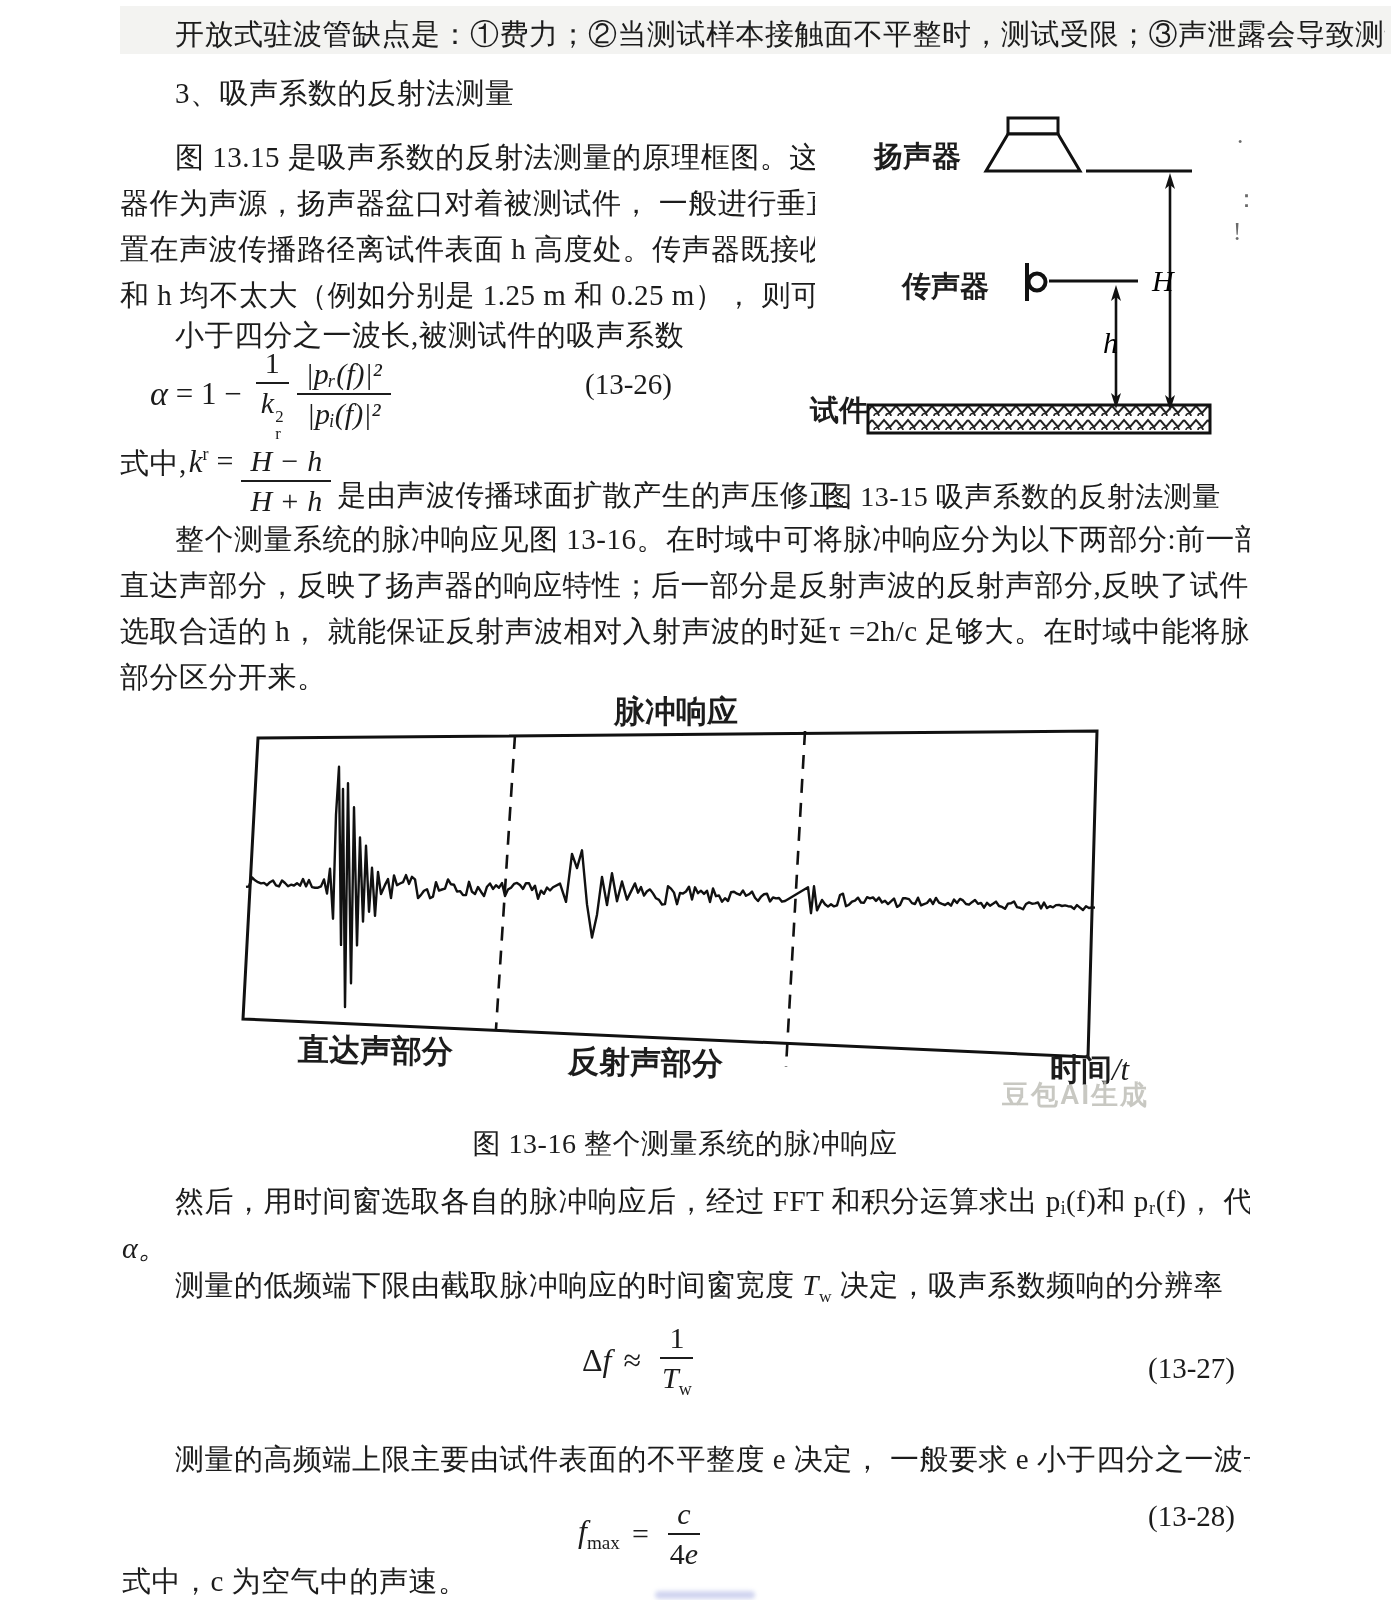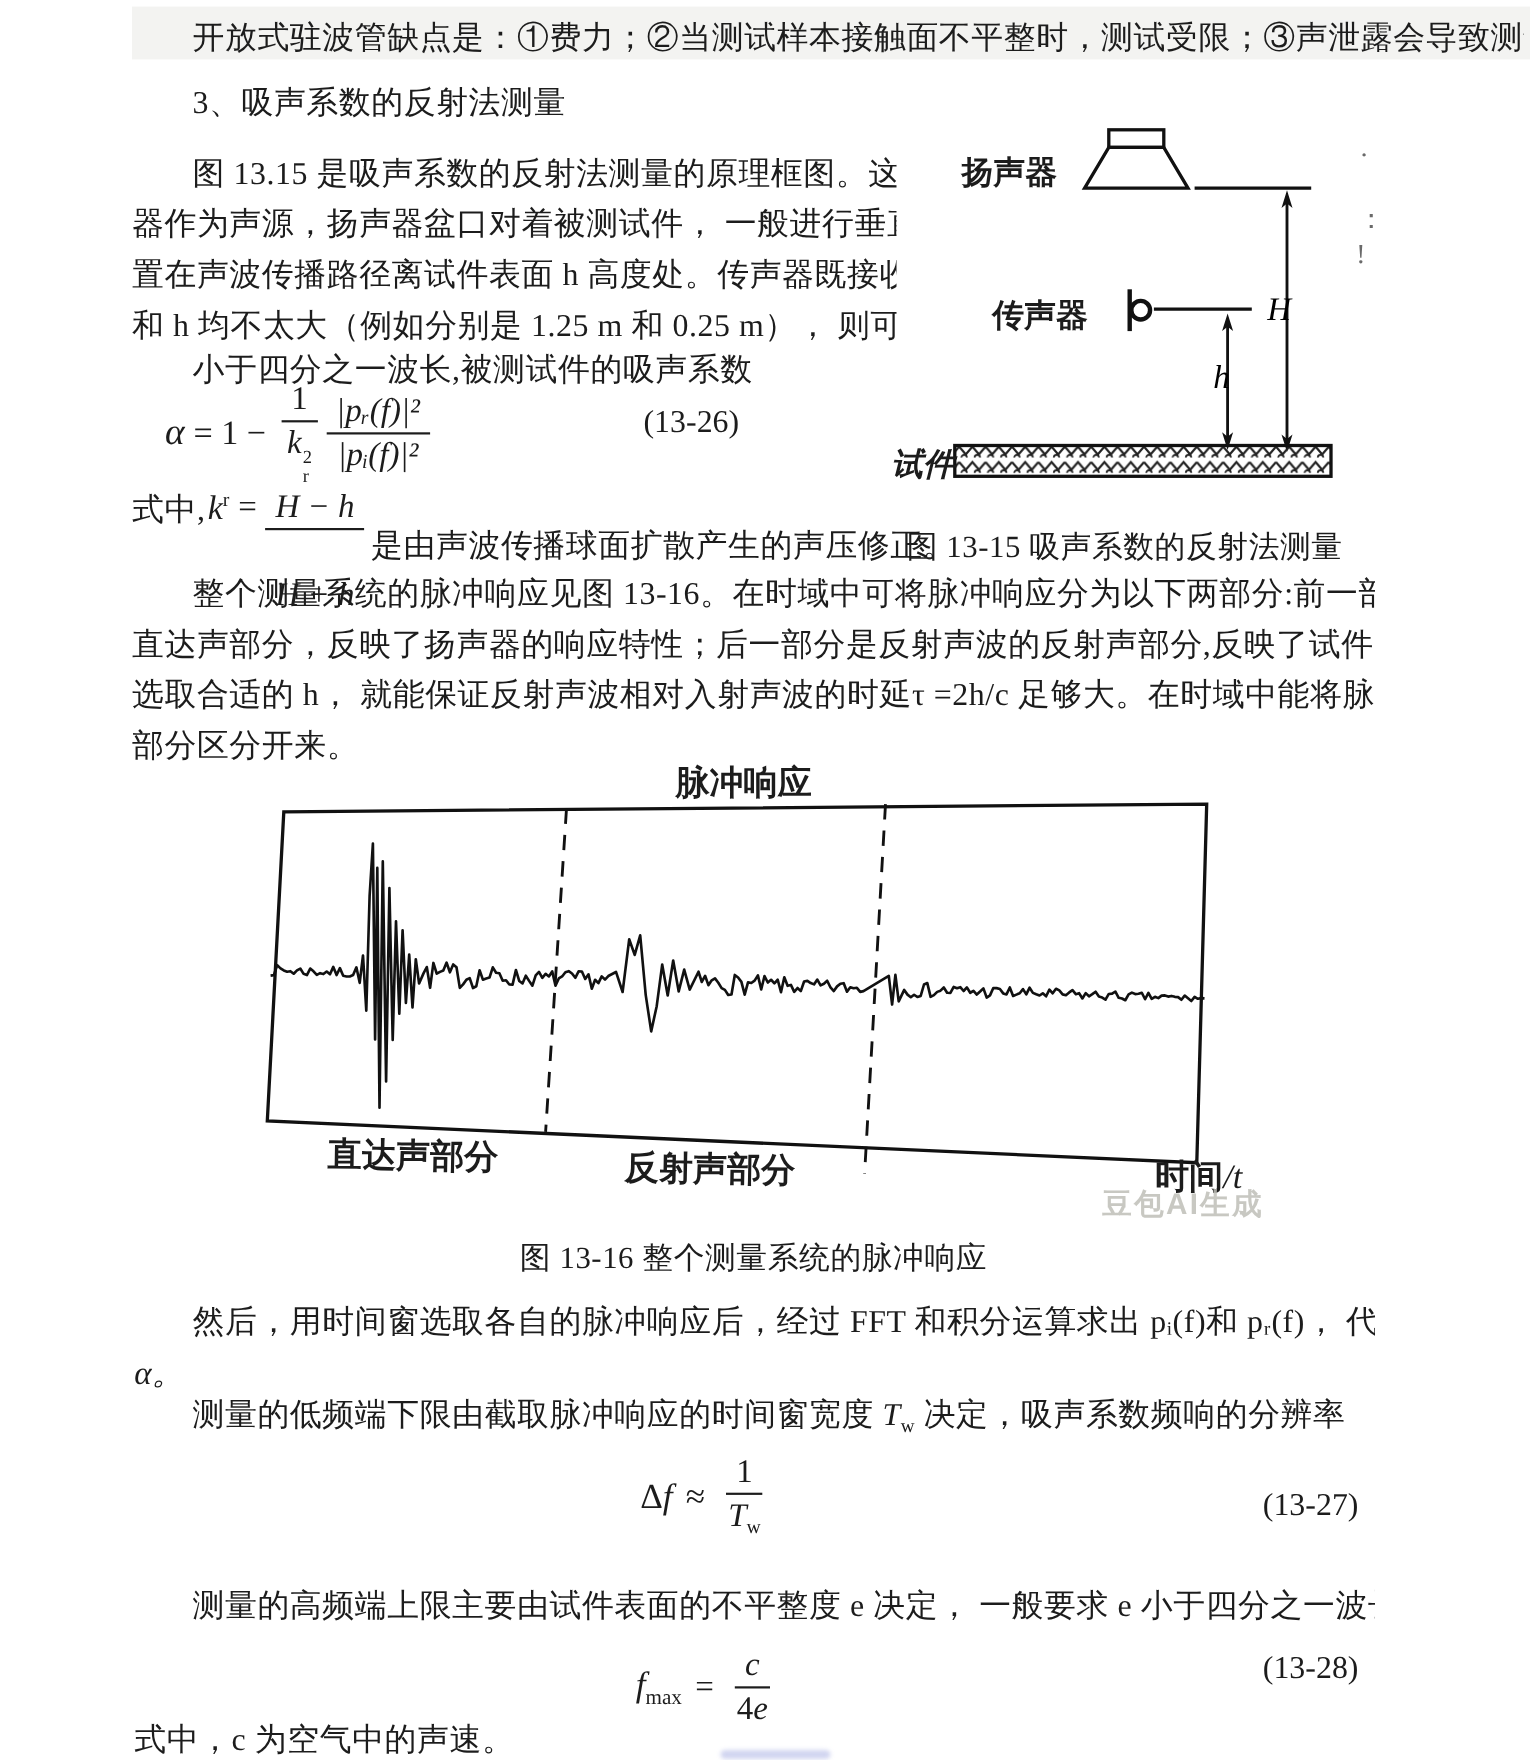--- a/index.html
+++ b/index.html
@@ -53,21 +53,21 @@
     <span class="den"><i>|pᵢ(f)|²</i></span>
   </span>
 </div>
 <div class="abs eqnum line" style="left:585px;top:368px;">(13-26)</div>
 
 <div class="abs" style="left:120px;top:444px;display:flex;align-items:flex-start;">
   <span class="body-txt">式中,</span>
   <i style="font-size:31px;margin-left:2px;">k</i>
     <sub style="font-size:18px;">r</sub>
   <span style="font-size:30px;margin:0 8px;">=</span>
-  <span class="frac" style="font-size:30px;gap:40px;">
+  <span class="frac" style="font-size:30px;">
     <span class="num"><i>H − h</i></span>
     <span class="den"><i>H + h</i></span>
   </span>
   <span class="body-txt" style="margin-left:6px;margin-top:32px;">是由声波传播球面扩散产生的声压修正。</span>
 </div>
 
 <div class="abs" style="left:800px;top:95px;width:445px;height:425px;">
   <svg width="445" height="425" viewBox="0 0 445 425" style="position:absolute;left:0;top:0;">
     <defs>
       <pattern id="zigzag" width="24" height="14" patternUnits="userSpaceOnUse">
@@ -103,21 +103,21 @@
       <polygon points="316,314 311,298 316,302 321,298" fill="#111"></polygon>
     </g>
 
     <rect x="68" y="310" width="342" height="28" fill="url(#zigzag)" stroke="#111" stroke-width="3"></rect>
 
     <text x="352" y="196" font-size="30" font-style="italic">H</text>
     <text x="303" y="258" font-size="30" font-style="italic">h</text>
   </svg>
   <span class="abs flabel" style="left:74px;top:42px;font-size:29px;">扬声器</span>
   <span class="abs flabel" style="left:102px;top:172px;font-size:29px;">传声器</span>
-  <span class="abs flabel" style="left:10px;top:308px;font-size:29px;font-style:italic;">试件</span>
+  <span class="abs flabel" style="left:10px;top:296px;font-size:29px;">试件</span>
   <div class="abs body-txt line" style="left:0;top:383px;width:445px;text-align:center;font-size:28px;">图 13-15 吸声系数的反射法测量</div>
 </div>
 
 <span class="abs fragment" style="left:1236px;top:128px;">·</span>
 <span class="abs fragment" style="left:1234px;top:182px;">：</span>
 <span class="abs fragment" style="left:1233px;top:218px;">!</span>
 
 <div class="abs" style="left:120px;top:520px;width:1130px;">
   <div class="body-txt line" style="position:absolute;left:55px;top:0;width:1075px;">整个测量系统的脉冲响应见图 13-16。在时域中可将脉冲响应分为以下两部分:前一部分是入射声波的</div>
   <div class="body-txt line" style="position:absolute;left:0;top:46px;width:1130px;">直达声部分，反映了扬声器的响应特性；后一部分是反射声波的反射声部分,反映了试件的反射特性。只要</div>

